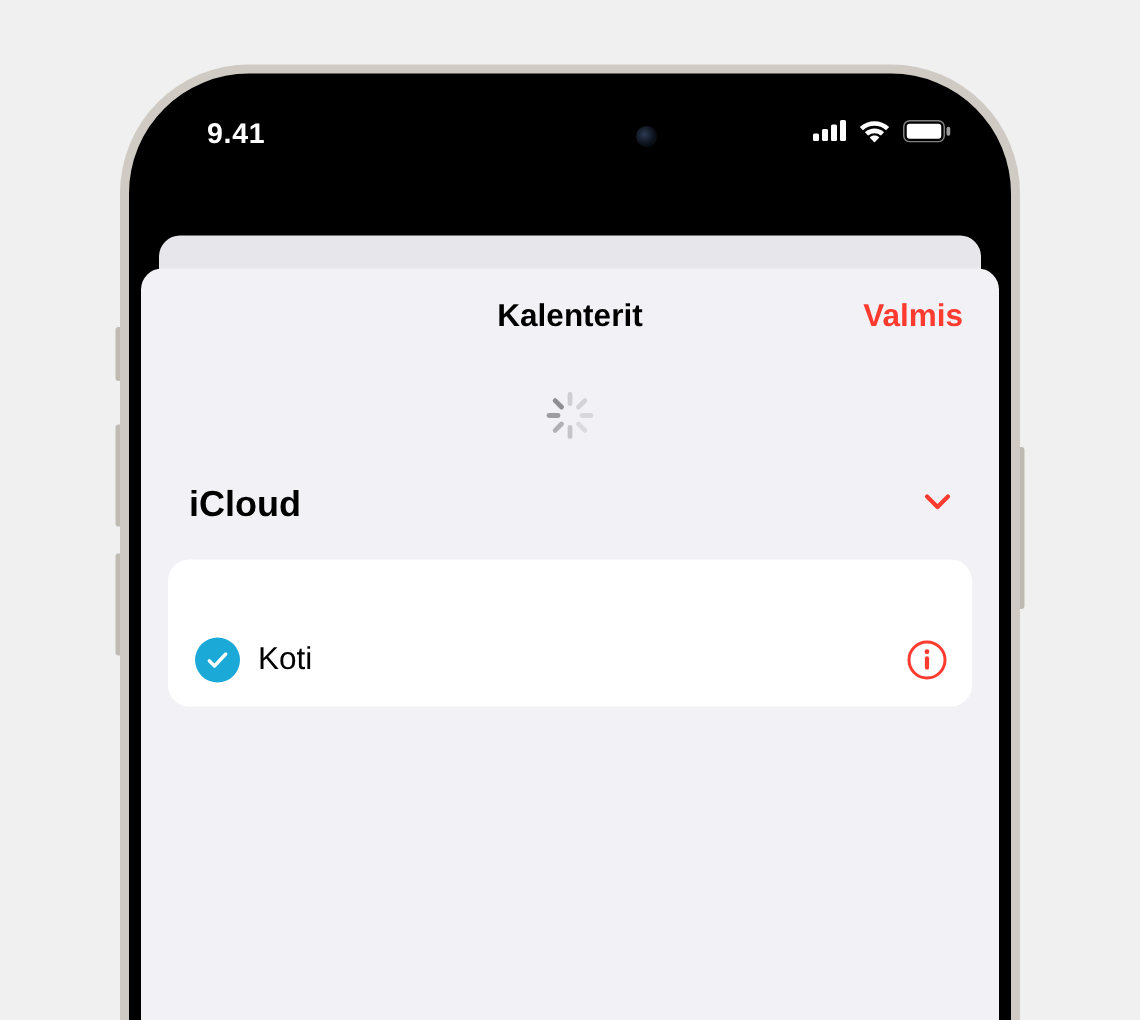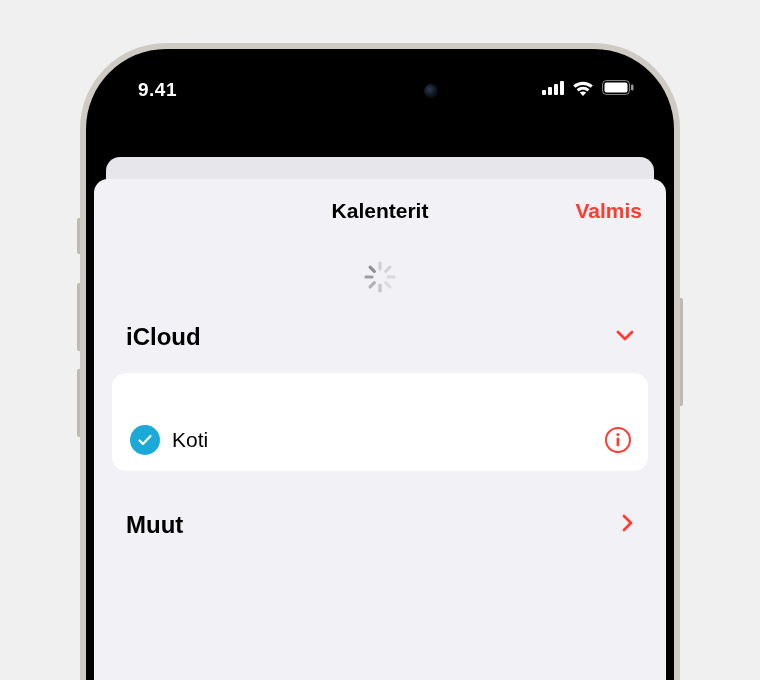--- a/index.html
+++ b/index.html
@@ -289,27 +289,19 @@
                   <circle cx="14" cy="14" r="12" fill="none" stroke="#ff3b30" stroke-width="2"></circle>
                   <circle cx="14" cy="8.5" r="1.6" fill="#ff3b30"></circle>
                   <rect x="12.6" y="11.5" width="2.8" height="9" rx="1.4" fill="#ff3b30"></rect>
                 </svg>
               </span>
             </div>
           </div>
 
           <div class="section-spacer"></div>
 
-          <div class="section-header">
-            <div class="section-title">Muut</div>
-            <span class="chevron">
-              <svg width="12" height="18" viewBox="0 0 12 18">
-                <path d="M2 2 L9 9 L2 16" fill="none" stroke="#ff3b30" stroke-width="2.8" stroke-linecap="round" stroke-linejoin="round"></path>
-              </svg>
-            </span>
-          </div>
 
         </div>
 
       </div>
     </div>
   </div>
 </div>
 
 </body></html>

